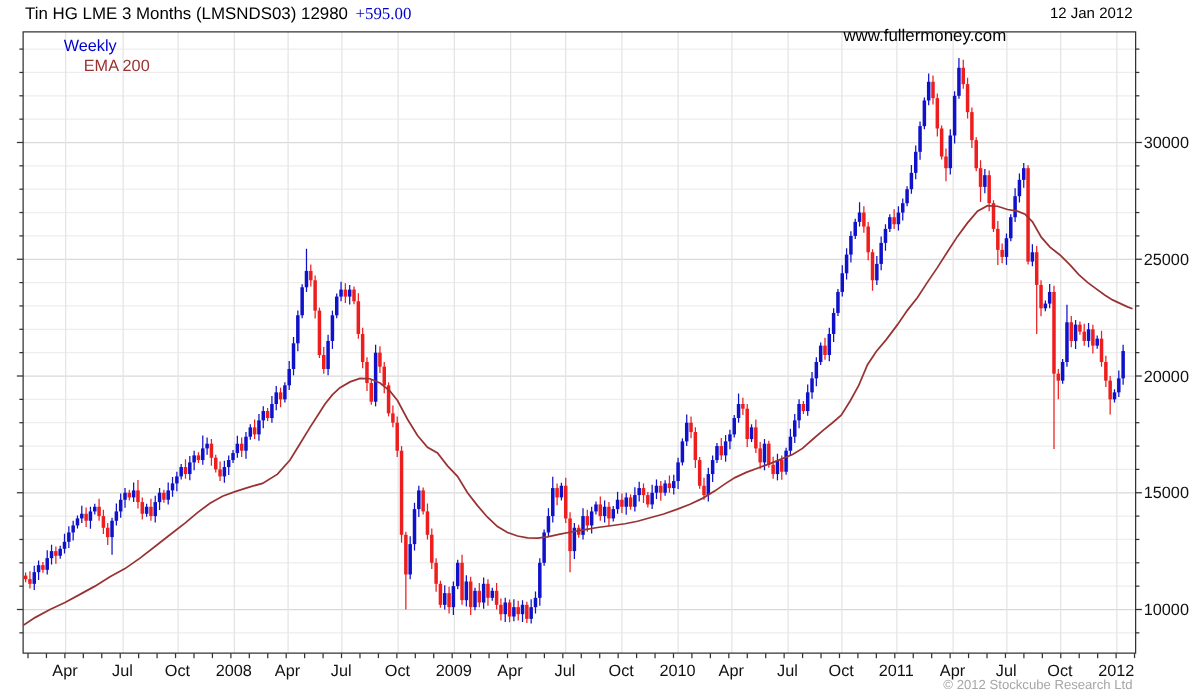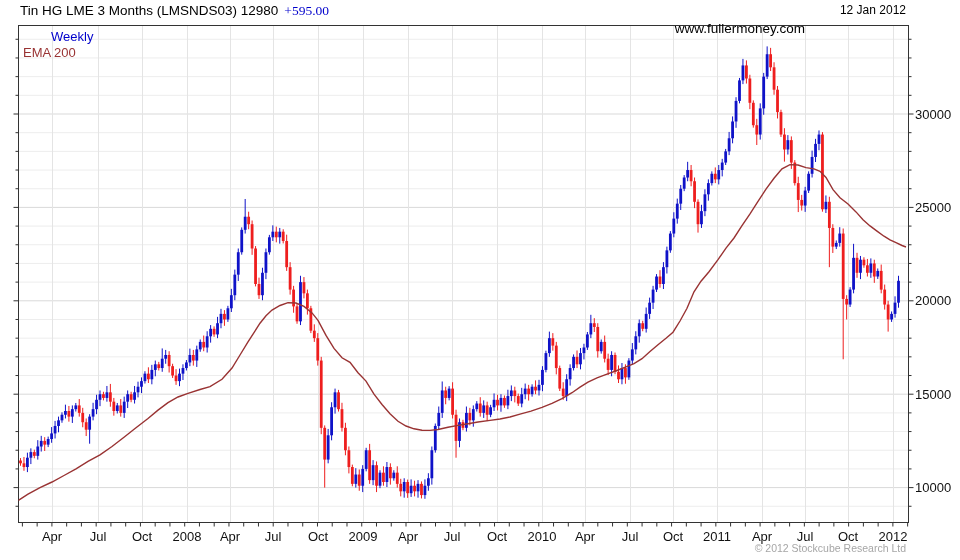--- a/index.html
+++ b/index.html
@@ -727,16 +727,16 @@
     </svg>
 
   <div class="txt titlebar">
     <span>Tin HG LME 3 Months (LMSNDS03) 12980</span><span class="chg" style="color: rgb(0, 0, 204);">+595.00</span>
   </div>
 
   <div class="txt site">www.fullermoney.com</div>
   <div class="txt date">12 Jan 2012</div>
 
   <div class="txt legend-weekly" style="color: rgb(0, 0, 204);">Weekly</div>
-  <div class="txt legend-ema" style="color: rgb(153, 51, 51);">EMA 200</div>
+  <div class="txt legend-ema" style="color: rgb(153, 51, 51); margin-left: 44px;">EMA 200</div>
 
   <div class="txt copyright" style="color: rgb(166, 166, 166);">© 2012 Stockcube Research Ltd</div>
 </div>
 
 </body></html>

